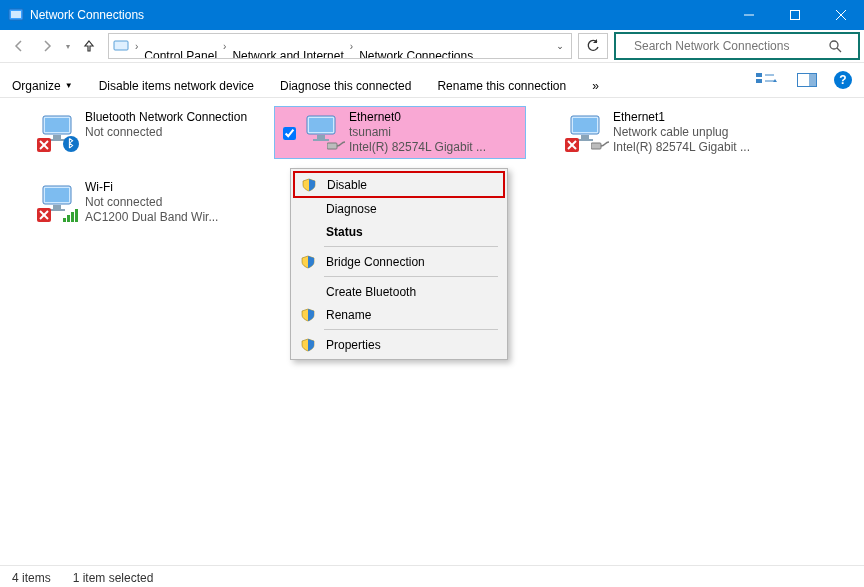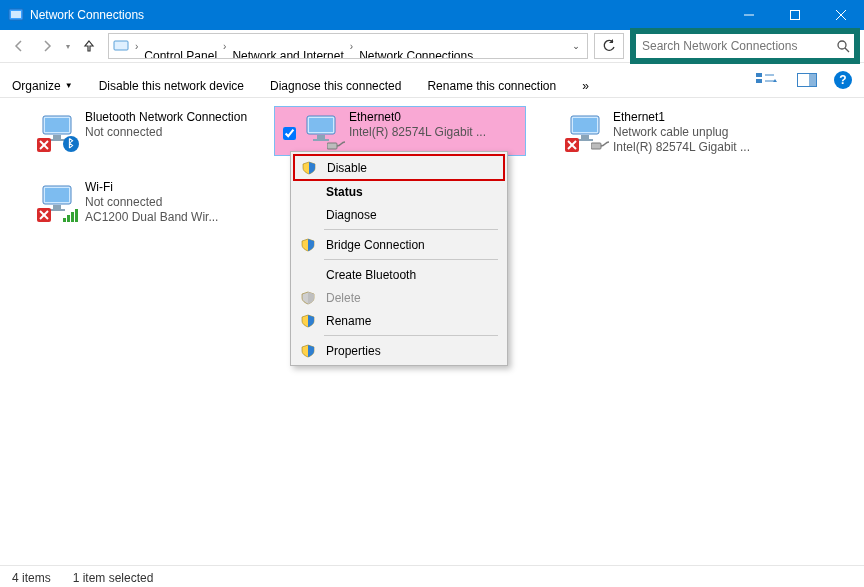--- a/index.html
+++ b/index.html
@@ -78,23 +78,23 @@
   }
   .bc-refresh {
     width: 28px; height:24px;
     border:1px solid #c9c9c9;
     display:flex; align-items:center; justify-content:center;
     margin-right:4px;
     background:#fff;
   }
   .searchbox {
     width: 210px; height:24px;
-    border:6px solid #0f766e;
+    border:2px solid #0f766e;
     display:flex; align-items:center;
-    padding:0 4px; color:#777;
+    padding:0 16px; color:#777;
     gap:4px;
     background:#fff;
     justify-content:space-between;
   }
   .searchbox input {
     border:none; outline:none; flex:1;
     font-size:12px; font-family:inherit; color:#555;
     background:transparent;
   }
   .searchbox .mag { color:#555; }
@@ -158,21 +158,21 @@
     display:flex; align-items:center; justify-content:center;
   }
   .conn-text { display:flex; flex-direction:column; line-height:15px; overflow:hidden;}
   .conn-name { color:#000; white-space:nowrap; overflow:hidden; text-overflow:ellipsis;}
   .conn-status { color:#555; white-space:nowrap; overflow:hidden; text-overflow:ellipsis;}
   .conn-device { color:#555; white-space:nowrap; overflow:hidden; text-overflow:ellipsis;}
 
   
   .ctxmenu {
     position:absolute;
-    left: 290px; top: 53px;
+    left: 290px; top: 70px;
     width: 210px;
     background:#f2f2f2;
     border:1px solid #b6b6b6;
     box-shadow: 3px 3px 6px rgba(0,0,0,0.25);
     padding:3px;
   }
   .ctx-item {
     height:23px; display:flex; align-items:center;
     padding:0 10px 0 6px; gap:10px;
     position:relative;
@@ -284,21 +284,21 @@
     </span>
   </div>
 </div>
 
 <div class="cmdbar">
   <div class="cmd-item organize">
     <span>Organize</span>
     <span class="cmd-chevron">▼</span>
   </div>
   <div class="cmd-item">
-    <span>Disable this network device</span>
+    <span>Disable items network device</span>
   </div>
   <div class="cmd-item">
     <span>Diagnose this connected</span>
   </div>
   <div class="cmd-item">
     <span>Rename this connection</span>
   </div>
   <div class="cmd-item">
     <span>»</span>
   </div>
@@ -390,20 +390,21 @@
     <rect x="14" y="21" width="8" height="4" fill="#8aa4b8"></rect>
     <rect x="10" y="25" width="16" height="2" fill="#8aa4b8"></rect>
   </svg>
             <svg width="18" height="12" style="position:absolute;right:-2px;bottom:0">
       <rect x="0" y="3" width="10" height="6" rx="1" fill="#bcbcbc" stroke="#7b7b7b"></rect>
       <path d="M10 6 C 14 6 14 2 18 2" stroke="#7b7b7b" fill="none" stroke-width="1.5"></path>
             </svg>
           </div>
           <div class="conn-text">
             <div class="conn-name">Ethernet0</div>
+            <div class="conn-status">tsunami</div>
             <div class="conn-device">Intel(R) 82574L Gigabit ...</div>
           </div>
         </div>
       </div>
       <div class="conn-col">
         <div class="conn-item">
           <div class="conn-check"></div>
           <div class="conn-icon">
             <svg width="38" height="34">
     <rect x="4" y="2" width="28" height="18" rx="2" fill="#cfe9ff" stroke="#4a86c5"></rect>
@@ -433,52 +434,43 @@
   <div class="ctxmenu" id="ctxmenu">
       <div class="ctx-item highlight">
         <span class="ico">
           <svg width="14" height="14">
     <path d="M7 1 L13 3 L13 7 C13 11 7 13 7 13 C7 13 1 11 1 7 L1 3 Z" fill="#ffd24a" stroke="#8a6a00" stroke-width="0.5"></path>
     <path d="M7 1 L13 3 L13 7 C13 11 7 13 7 13 Z" fill="#2f7fd1"></path>
           </svg>
         </span>
         <span>Disable</span>
       </div>
+      <div class="ctx-item">
+        <span class="ico"></span>
+        <span>Diagnose</span>
+      </div>
       <div class="ctx-item bold">
         <span class="ico"></span>
         <span>Status</span>
-      </div>
-      <div class="ctx-item">
-        <span class="ico"></span>
-        <span>Diagnose</span>
       </div>
       <div class="ctx-sep"></div>
       <div class="ctx-item">
         <span class="ico">
           <svg width="14" height="14">
     <path d="M7 1 L13 3 L13 7 C13 11 7 13 7 13 C7 13 1 11 1 7 L1 3 Z" fill="#ffd24a" stroke="#8a6a00" stroke-width="0.5"></path>
     <path d="M7 1 L13 3 L13 7 C13 11 7 13 7 13 Z" fill="#2f7fd1"></path>
           </svg>
         </span>
         <span>Bridge Connection</span>
       </div>
       <div class="ctx-sep"></div>
       <div class="ctx-item">
         <span class="ico"></span>
         <span>Create Bluetooth</span>
       </div>
-      <div class="ctx-item disabled">
-        <span class="ico">
-          <svg width="14" height="14">
-    <path d="M7 1 L13 3 L13 7 C13 11 7 13 7 13 C7 13 1 11 1 7 L1 3 Z" fill="#cfcfcf" stroke="#8a6a00" stroke-width="0.5"></path>
-    <path d="M7 1 L13 3 L13 7 C13 11 7 13 7 13 Z" fill="#bfbfbf"></path>
-          </svg>
-        </span>
-        <span>Delete</span>
-      </div>
       <div class="ctx-item">
         <span class="ico">
           <svg width="14" height="14">
     <path d="M7 1 L13 3 L13 7 C13 11 7 13 7 13 C7 13 1 11 1 7 L1 3 Z" fill="#ffd24a" stroke="#8a6a00" stroke-width="0.5"></path>
     <path d="M7 1 L13 3 L13 7 C13 11 7 13 7 13 Z" fill="#2f7fd1"></path>
           </svg>
         </span>
         <span>Rename</span>
       </div>
       <div class="ctx-sep"></div>

